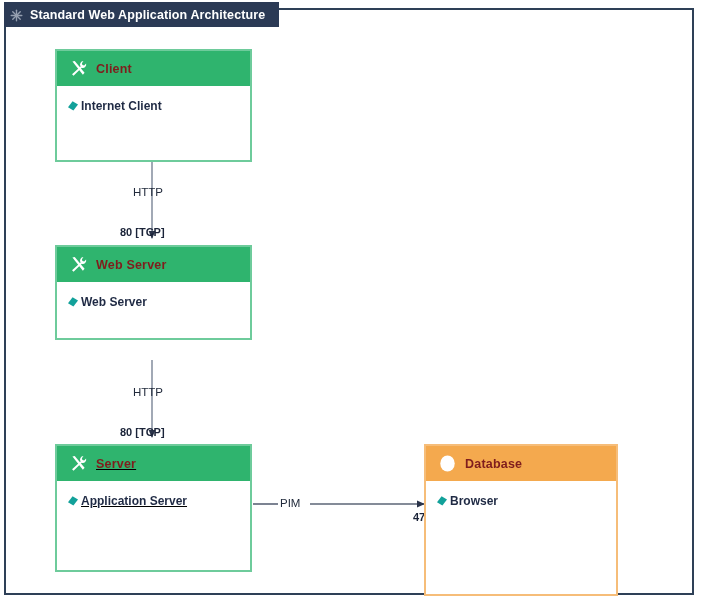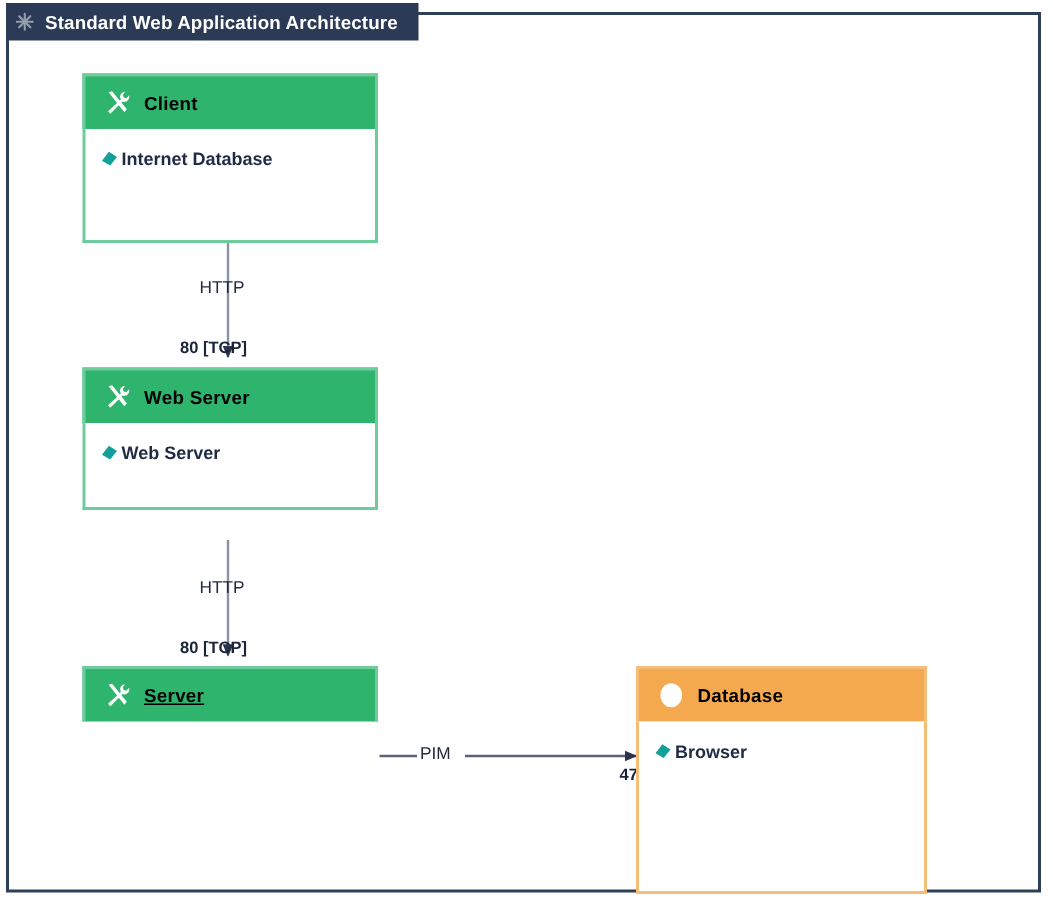--- a/index.html
+++ b/index.html
@@ -81,21 +81,21 @@
     height: 37px;
     display: flex;
     align-items: center;
     gap: 8px;
     padding-left: 12px;
     box-sizing: border-box;
   }
   .node .node-title {
     font-size: 12.5px;
     font-weight: bold;
-    color: #000000;
+    color: #7f1d1d;
     letter-spacing: .2px;
     white-space: nowrap;
   }
   .node .node-body {
     border-style: solid;
     border-width: 0 2px 2px 2px;
     box-sizing: border-box;
     padding: 13px 0 0 10px;
     height: calc(100% - 37px);
     background: #ffffff;
@@ -197,21 +197,21 @@
       </span>
       <span class="node-title">Client</span>
     </div>
     <div class="node-body">
       <div class="node-item">
         <span class="diamond-ico">
           <svg viewBox="0 0 12 12" width="12" height="12">
             <path d="M5.6 1.2 L11 4.6 L6.4 10.4 L1 7.2 Z" fill="#12a19a"></path>
           </svg>
         </span>
-        <span>Internet Database</span>
+        <span>Internet Client</span>
       </div>
     </div>
   </div>
 
   <div class="node green" style="left:55px; top:245px; width:197px; height:95px;">
     <div class="node-header">
       <span class="tools-ico">
         <svg viewBox="0 0 20 20" width="19" height="19">
           <g fill="#ffffff">
             <path d="M3.6 2.6 L6.0 2.0 L16.4 14.6 L14.6 16.6 Z"></path>
@@ -238,20 +238,30 @@
       <span class="tools-ico">
         <svg viewBox="0 0 20 20" width="19" height="19">
           <g fill="#ffffff">
             <path d="M3.6 2.6 L6.0 2.0 L16.4 14.6 L14.6 16.6 Z"></path>
             <path d="M15.2 2.2 a3.6 3.6 0 0 0 -3.0 5.6 L3.2 16.0 l1.6 1.7 L13.4 9.2 a3.6 3.6 0 0 0 4.6 -4.4 l-2.0 2.0 l-1.9 -0.5 l-0.5 -1.9 Z"></path>
           </g>
         </svg>
       </span>
       <span class="node-title">Server</span>
     </div>
+    <div class="node-body">
+      <div class="node-item">
+        <span class="diamond-ico">
+          <svg viewBox="0 0 12 12" width="12" height="12">
+            <path d="M5.6 1.2 L11 4.6 L6.4 10.4 L1 7.2 Z" fill="#12a19a"></path>
+          </svg>
+        </span>
+        <span>Application Server</span>
+      </div>
+    </div>
   </div>
 
   <div class="node orange" style="left:424px; top:444px; width:194px; height:152px;">
     <div class="node-header">
       <span class="cyl-ico">
         <svg viewBox="0 0 20 22" width="19" height="21">
           <ellipse cx="10" cy="11" rx="7.6" ry="8.4" fill="#ffffff"></ellipse>
         </svg>
       </span>
       <span class="node-title">Database</span>

